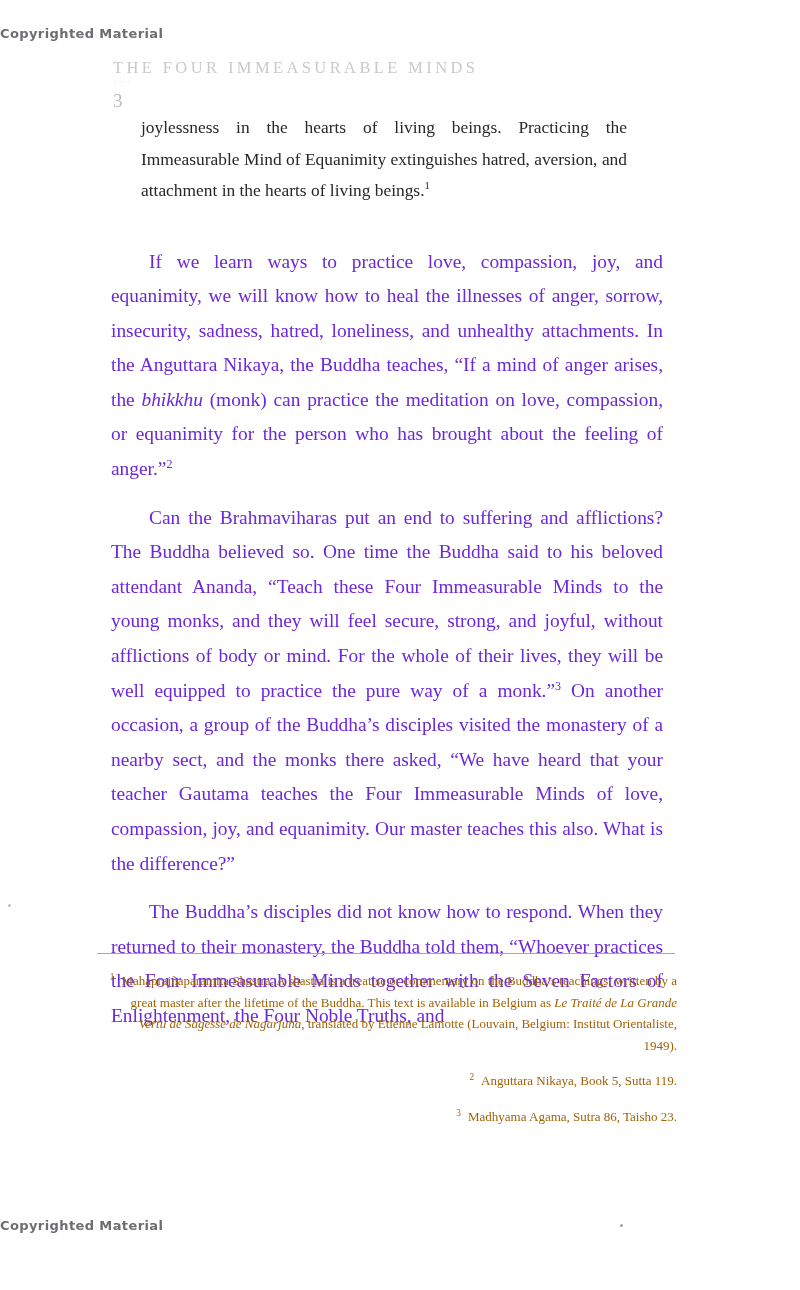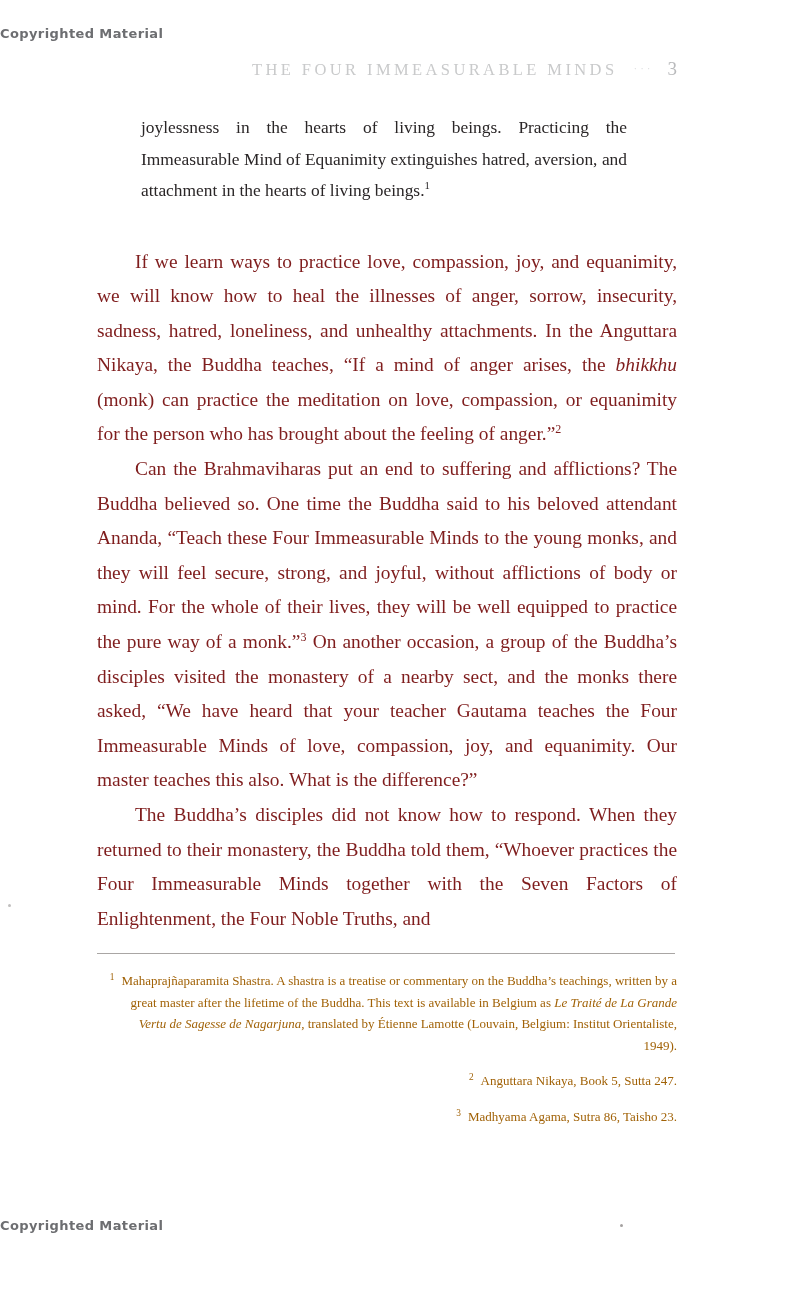--- a/index.html
+++ b/index.html
@@ -40,20 +40,21 @@
   .running-head {
     position: absolute;
     top: 58px;
     left: 97px;
     width: 580px;
     display: flex;
     align-items: baseline;
     justify-content: flex-end;
     color: #c9cacb;
     font-size: 16.5px;
+    flex-direction: column;
   }
   .rh-title {
     letter-spacing: 3.4px;
     font-weight: 400;
     white-space: nowrap;
   }
   .rh-dots {
     margin: 0 14px 0 16px;
     letter-spacing: 3px;
     font-size: 11px;
@@ -79,27 +80,27 @@
     margin: 0 0 0 44px;
     width: 486px;
     font-size: 17.4px;
     line-height: 31.5px;
     text-align: justify;
     text-justify: inter-word;
     color: #2a2627;
   }
 
   p.body-par {
-    margin: 0;
+    margin: 14px;
     font-size: 19.4px;
     line-height: 34.6px;
     text-align: justify;
     text-justify: inter-word;
     text-indent: 38px;
-    color: #7f1d1d;
+    color: #6d28d9;
   }
   p.body-par.first-body { margin-top: 38px; }
 
   .ital { font-style: italic; }
 
   sup.fnref {
     font-size: 0.62em;
     vertical-align: super;
     line-height: 0;
   }
@@ -177,21 +178,21 @@
   </div>
 
   <div class="footnotes">
     <div class="fn-rule"></div>
 
     <p class="footnote">
       <span class="fn-num">1</span><span>Mahaprajñaparamita Shastra. A shastra is a treatise or commentary on the Buddha’s teachings, written by a great master after the lifetime of the Buddha. This text is available in Belgium as </span><span class="ital">Le Traité de La Grande Vertu de Sagesse de Nagarjuna</span><span>, translated by Étienne Lamotte (Louvain, Belgium: Institut Orientaliste, 1949).</span>
     </p>
 
     <p class="footnote fn-short">
-      <span class="fn-num">2</span><span>Anguttara Nikaya, Book 5, Sutta 247.</span>
+      <span class="fn-num">2</span><span>Anguttara Nikaya, Book 5, Sutta 119.</span>
     </p>
 
     <p class="footnote fn-short">
       <span class="fn-num">3</span><span>Madhyama Agama, Sutra 86, Taisho 23.</span>
     </p>
   </div>
 
   <div class="speck speck-left"></div>
   <div class="speck speck-right"></div>
 

